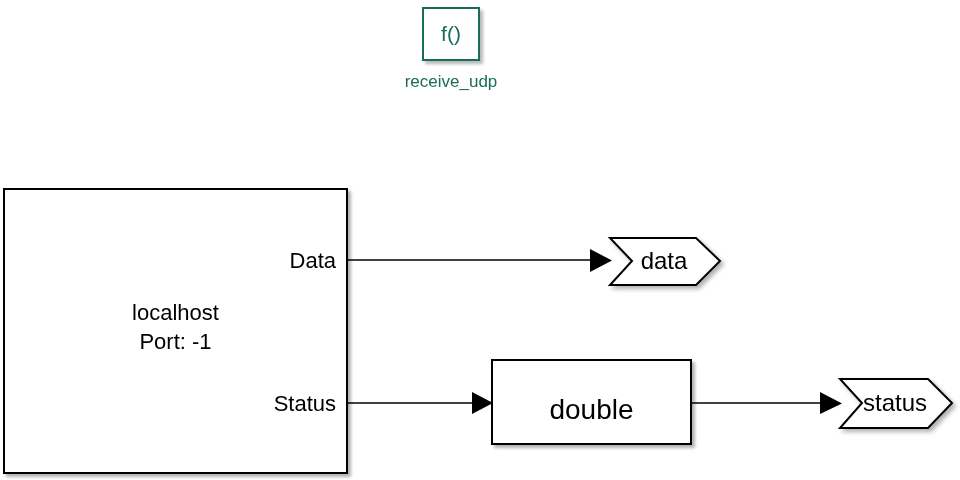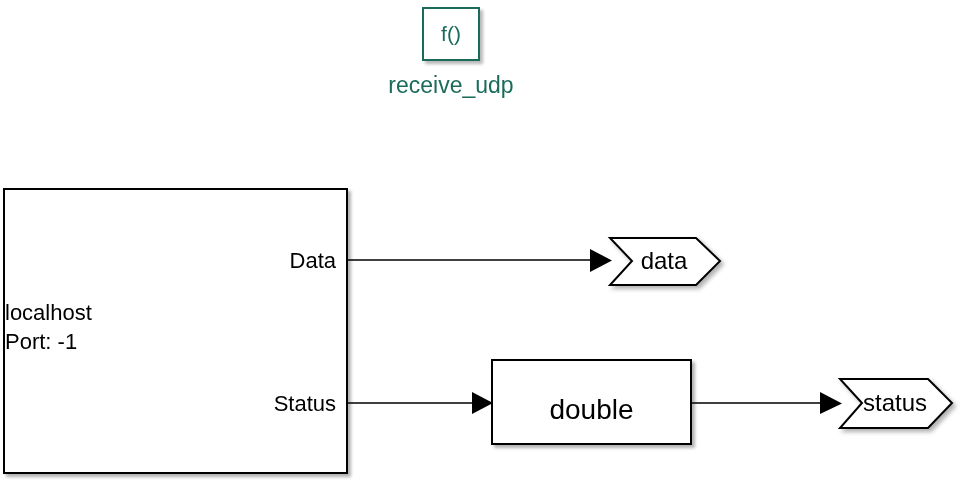--- a/index.html
+++ b/index.html
@@ -49,37 +49,38 @@
     font-size: 21px;
     color: #1a6b5a;
     letter-spacing: 0px;
   }
   #fcn-caption {
     position: absolute;
     left: 331px;
     top: 72px;
     width: 240px;
     text-align: center;
-    font-size: 23px;
+    font-size: 17px;
     color: #1a6b5a;
     white-space: pre;
   }
 
   
   #udp-block {
     left: 3px;
     top: 188px;
     width: 345px;
     height: 286px;
   }
   #udp-center-text {
     position: absolute;
     left: 0;
     top: 108px;
     width: 100%;
+    text-align: center;
     font-size: 22px;
     line-height: 29px;
     color: #000000;
     white-space: pre;
   }
   #udp-port-data {
     position: absolute;
     right: 10px;
     top: 58px;
     font-size: 22px;

